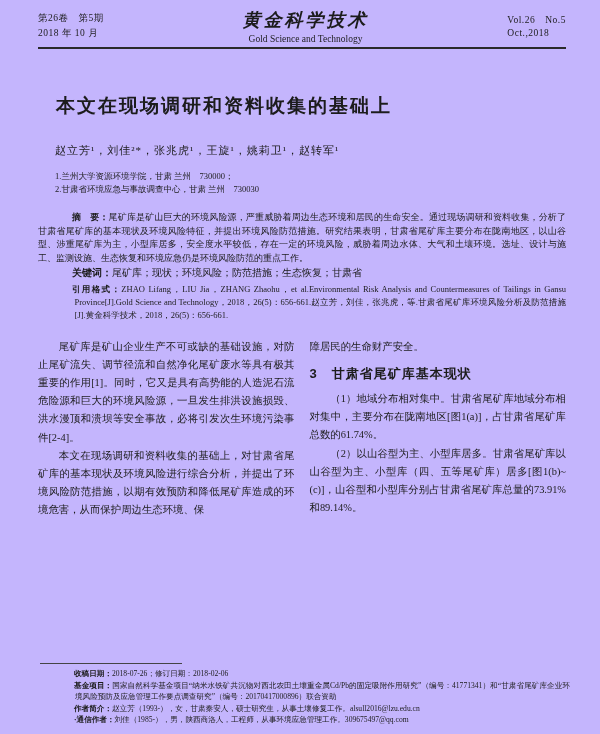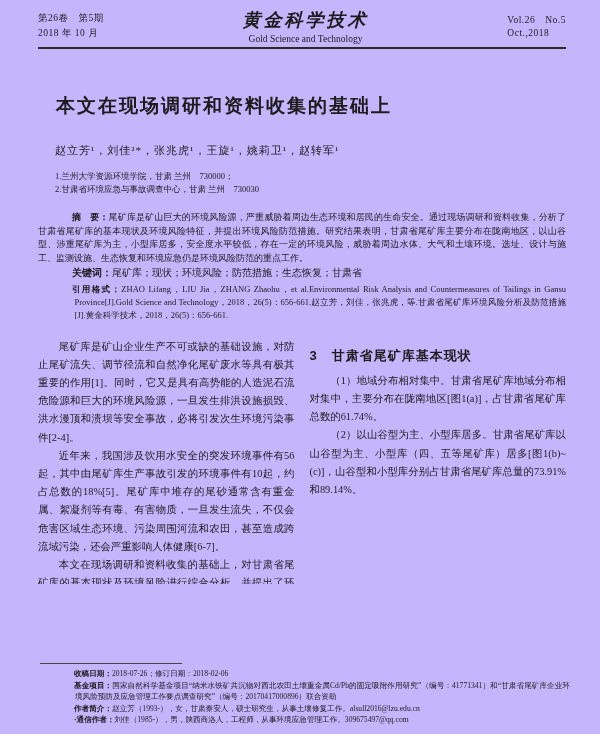--- a/index.html
+++ b/index.html
@@ -79,24 +79,24 @@
   </div>
 
 
   <div class="citation">
     <span class="b">引用格式：</span><span>ZHAO Lifang，LIU Jia，ZHANG Zhaohu，et al.Environmental Risk Analysis and Countermeasures of Tailings in Gansu Province[J].Gold Science and Technology，2018，26(5)：656-661.赵立芳，刘佳，张兆虎，等.甘肃省尾矿库环境风险分析及防范措施[J].黄金科学技术，2018，26(5)：656-661.</span>
   </div>
 
   <div class="body-cols">
     <div class="col">
       <p>尾矿库是矿山企业生产不可或缺的基础设施，对防止尾矿流失、调节径流和自然净化尾矿废水等具有极其重要的作用[1]。同时，它又是具有高势能的人造泥石流危险源和巨大的环境风险源，一旦发生排洪设施损毁、洪水漫顶和溃坝等安全事故，必将引发次生环境污染事件[2-4]。</p>
-      <p>近年来，我国涉及饮用水安全的突发环境事件有56起，其中由尾矿库生产事故引发的环境事件有10起，约占总数的18%[5]。尾矿库中堆存的尾砂通常含有重金属、絮凝剂等有毒、有害物质，一旦发生流失，不仅会危害区域生态环境、污染周围河流和农田，甚至造成跨流域污染，还会严重影响人体健康[6-7]。</p>
       <p>本文在现场调研和资料收集的基础上，对甘肃省尾矿库的基本现状及环境风险进行综合分析，并提出了环境风险防范措施，以期有效预防和降低尾矿库造成的环境危害，从而保护周边生态环境、保</p>
     </div>
     <div class="col">
+      <p class="noindent">障居民的生命财产安全。</p>
       <p class="section-h">3　甘肃省尾矿库基本现状</p>
       <p>（1）地域分布相对集中。甘肃省尾矿库地域分布相对集中，主要分布在陇南地区[图1(a)]，占甘肃省尾矿库总数的61.74%。</p>
       <p>（2）以山谷型为主、小型库居多。甘肃省尾矿库以山谷型为主、小型库（四、五等尾矿库）居多[图1(b)~(c)]，山谷型和小型库分别占甘肃省尾矿库总量的73.91%和89.14%。</p>
 
     </div>
   </div>
 
   <div class="footnote">
     <div class="fn-rule"></div>
     <p class="fn-line">

